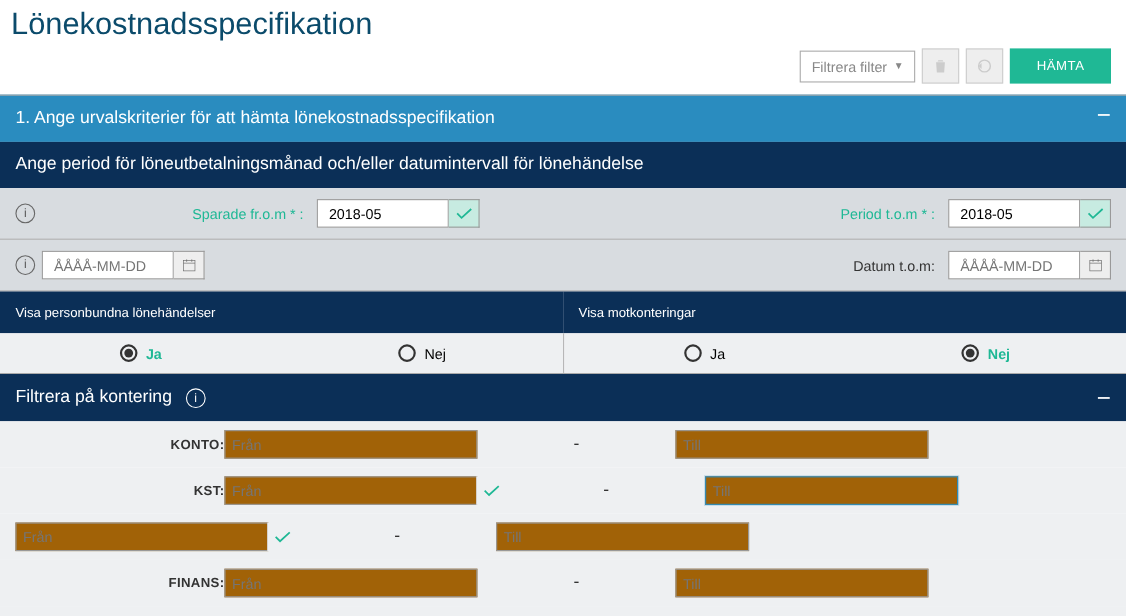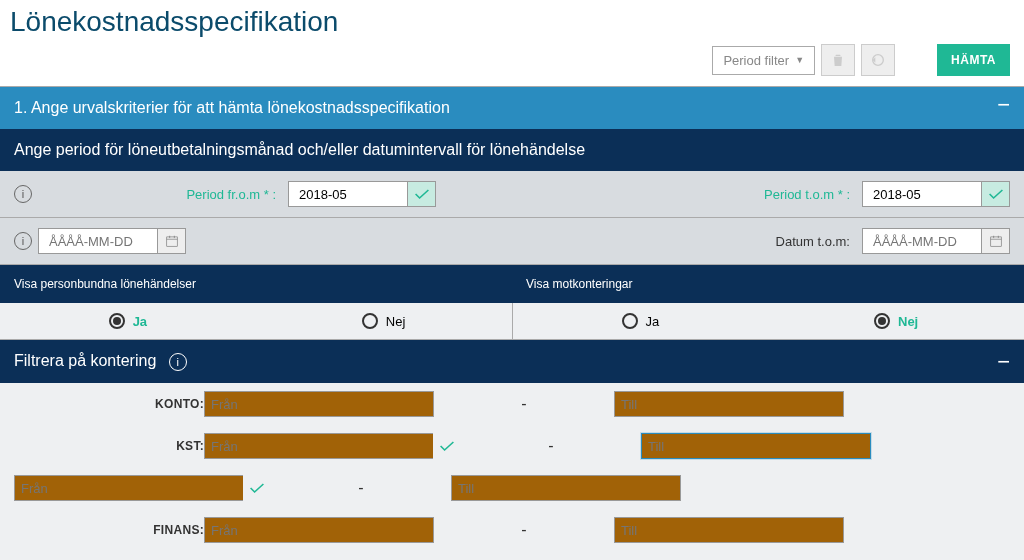--- a/index.html
+++ b/index.html
@@ -3,21 +3,21 @@
 <meta charset="utf-8">
 <style>
 * { box-sizing: border-box; margin: 0; padding: 0; }
 body { font-family: Arial, sans-serif; background: #fff; }
 .page { width: 1024px; }
 .page-title { color: #0b4b6b; font-size: 28px; font-weight: 400; padding: 6px 10px 2px; }
 .toolbar { display: flex; justify-content: flex-end; align-items: center; gap: 6px; padding: 4px 14px 10px; }
 .saved-filter { border: 1px solid #aaa; background: #fff; color: #888; font-size: 13px; padding: 6px 10px; display: flex; align-items: center; gap: 6px; cursor: pointer; }
 .saved-filter .caret { font-size: 9px; }
 .icon-btn { width: 34px; height: 32px; border: 1px solid #ccc; background: #eee; display: flex; align-items: center; justify-content: center; cursor: pointer; color: #bbb; }
-.fetch-btn { background: #1fb895; color: #fff; border: none; font-size: 12px; font-weight: bold; padding: 9px 14px; cursor: pointer; letter-spacing: 0.5px; margin-left: 36px; }
+.fetch-btn { background: #1fb895; color: #fff; border: none; font-size: 12px; font-weight: normal; padding: 9px 24px; cursor: pointer; letter-spacing: 0.5px; }
 .section-bar { background: #2a8cbf; color: #fff; font-size: 16px; padding: 12px 14px; display: flex; justify-content: space-between; align-items: flex-start; border-top:1px solid #aaa;}
 .section-bar .collapse { font-size: 22px; line-height: 12px; cursor: pointer; }
 .sub-bar { background: #0b2f57; color: #fff; font-size: 16px; padding: 12px 14px; display:flex; justify-content:space-between; align-items:center;}
 .sub-bar .collapse { font-size: 22px; line-height: 12px; cursor: pointer;}
 .sub-bar .info-circle { margin-left:8px;}
 .row { display: flex; align-items: center; padding: 10px 14px; border-bottom: 1px solid #aaa; background:#d8dce0;}
 .info-icon { width: 18px; height: 18px; border: 1px solid #666; border-radius: 50%; display: inline-flex; align-items: center; justify-content: center; font-size: 11px; color: #555; margin-right: 6px;}
 .info-circle { width: 18px; height: 18px; border: 1px solid #fff; border-radius: 50%; display: inline-flex; align-items: center; justify-content: center; font-size: 11px; color: #fff;}
 .period-row { display:flex; align-items:center;}
 .period-group { display:flex; align-items:center; }
@@ -52,21 +52,21 @@
 svg.trash, svg.reset { width:16px; height:16px;}
 </style>
 </head>
 <body>
 
 <div class="page">
   <div class="page-title">Lönekostnadsspecifikation</div>
 
   <div class="toolbar">
     <div class="saved-filter">
-      <span>Period filter</span>
+      <span>Filtrera filter</span>
       <span class="caret">▼</span>
     </div>
     <div class="icon-btn">
       <svg class="trash" viewBox="0 0 24 24">
           <path fill="#ccc" d="M6 7h12l-1 14H7L6 7zm3-3h6l1 2H8l1-2z"></path>
         </svg>
     </div>
     <div class="icon-btn">
       <svg class="reset" viewBox="0 0 24 24">
           <circle cx="12" cy="12" r="8" fill="none" stroke="#ccc" stroke-width="2"></circle>
@@ -81,21 +81,21 @@
     <span class="collapse">−</span>
   </div>
 
   <div class="sub-bar">
     <span>Ange period för löneutbetalningsmånad och/eller datumintervall för lönehändelse</span>
   </div>
 
   <div class="row period-row">
     <span class="info-icon">i</span>
     <div class="period-group">
-      <div class="lbl lbl-left label-green" style="width:220px;">Period fr.o.m * :</div>
+      <div class="lbl lbl-left label-green" style="width:220px;">Sparade fr.o.m * :</div>
       <div class="input-wrap">
         <input class="text-in" value="2018-05" style="">
         <span class="check-badge">
             <svg class="check" viewBox="0 0 20 14">
               <path d="M2 7l5 5L18 2"></path>
             </svg>
           </span>
       </div>
     </div>
     <div class="period-group period-right">

